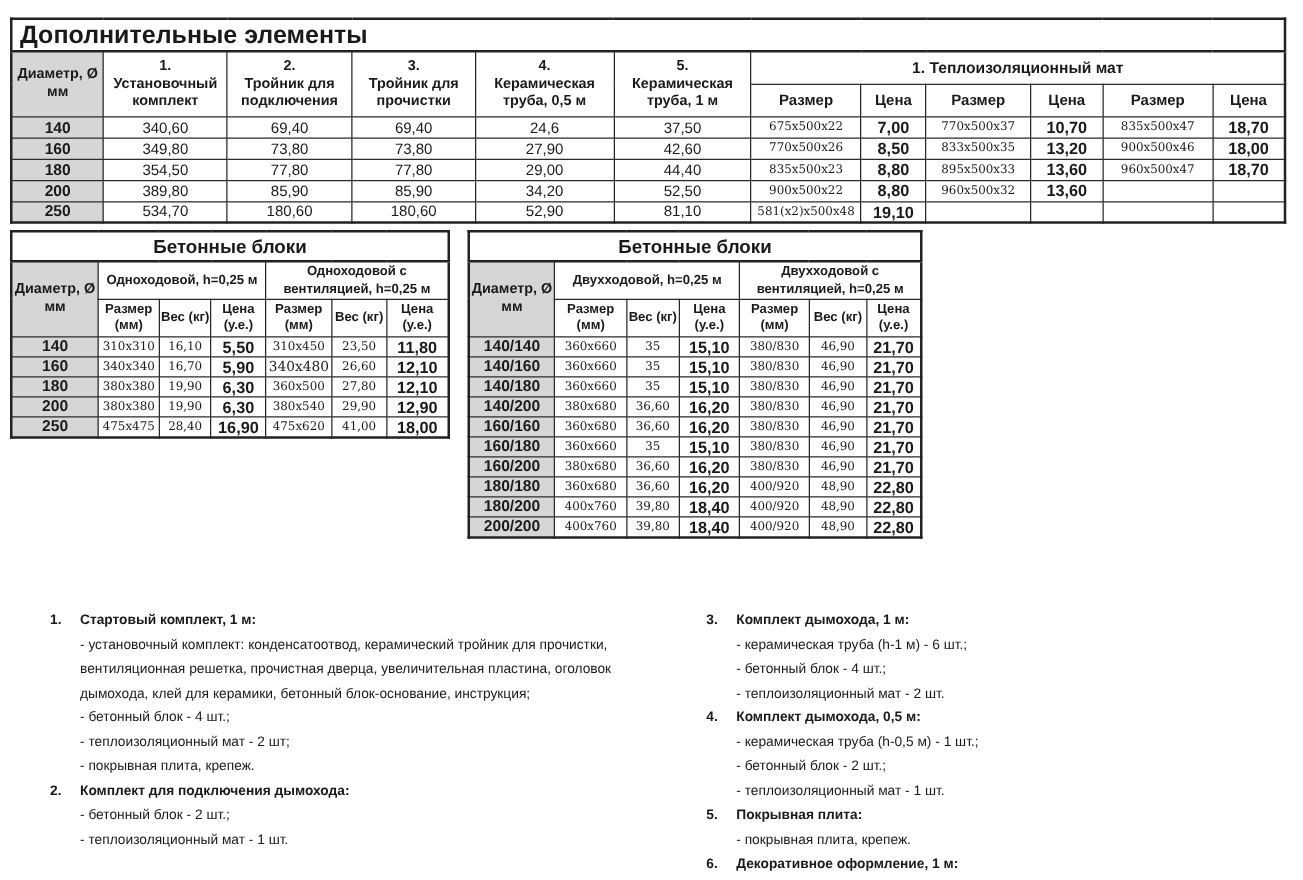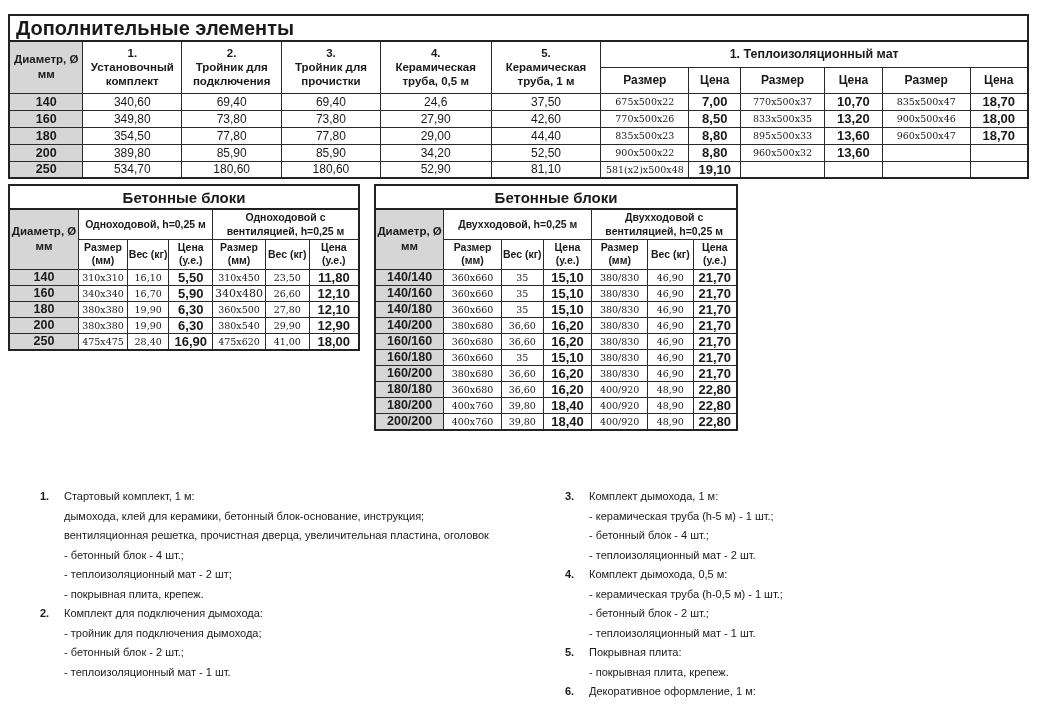--- a/index.html
+++ b/index.html
@@ -13,21 +13,21 @@
   .hdr { font-weight: bold; font-size: 11.5px; line-height: 14px; }
   .diam-hdr { background: #d6d6d6; font-weight: bold; font-size: 11.5px; line-height: 15px; }
   .diam { background: #d6d6d6; font-weight: bold; font-size: 12.5px; }
   .val { font-size: 12px; }
   .small { font-size: 9.5px; font-family: "DejaVu Serif", serif; }
   .price { font-weight: bold; font-size: 13px; }
   .thick-b { border-bottom: 2px solid #222; }
   .notes { position: absolute; font-size: 11px; line-height: 19.5px; }
   .note-item { display: flex; }
   .note-num { width: 24px; font-weight: bold; }
-  .note-title { font-weight: normal; }
+  .note-title { font-weight: bold; }
   .note-line { padding-left: 24px; }
 </style>
 </head>
 <body>
 
 <table class="outer" style="left:8px; top:14px; width:1021px;">
   <colgroup>
     <col style="width:74px">
       <col style="width:99px">
       <col style="width:100px">
@@ -334,39 +334,39 @@
         <td class="price">22,80</td>
       </tr>
     </tbody>
 </table>
 
 <div class="notes" id="notes-left" style="left:40px; top:487px; width:500px;">
     <div class="note-item">
       <span class="note-num">1.</span>
       <span class="note-title">Стартовый комплект, 1 м:</span>
     </div>
+    <div class="note-line">- установочный комплект: конденсатоотвод, керамический тройник для прочистки,</div>
+    <div class="note-line">вентиляционная решетка, прочистная  дверца, увеличительная пластина, оголовок</div>
     <div class="note-line">дымохода, клей для керамики, бетонный блок-основание, инструкция;</div>
-    <div class="note-line">вентиляционная решетка, прочистная  дверца, увеличительная пластина, оголовок</div>
     <div class="note-line">- бетонный блок - 4 шт.;</div>
     <div class="note-line">- теплоизоляционный мат - 2 шт;</div>
     <div class="note-line">- покрывная плита, крепеж.</div>
     <div class="note-item">
       <span class="note-num">2.</span>
       <span class="note-title">Комплект для подключения дымохода:</span>
     </div>
-    <div class="note-line">- тройник для подключения дымохода;</div>
     <div class="note-line">- бетонный блок - 2 шт.;</div>
     <div class="note-line">- теплоизоляционный мат - 1 шт.</div>
   </div>
 <div class="notes" id="notes-right" style="left:565px; top:487px; width:300px;">
     <div class="note-item">
       <span class="note-num">3.</span>
       <span class="note-title">Комплект дымохода, 1 м:</span>
     </div>
-    <div class="note-line">- керамическая труба (h-5 м) - 1 шт.;</div>
+    <div class="note-line">- керамическая труба (h-1 м) - 6 шт.;</div>
     <div class="note-line">- бетонный блок - 4 шт.;</div>
     <div class="note-line">- теплоизоляционный мат - 2 шт.</div>
     <div class="note-item">
       <span class="note-num">4.</span>
       <span class="note-title">Комплект дымохода, 0,5 м:</span>
     </div>
     <div class="note-line">- керамическая труба (h-0,5 м) - 1 шт.;</div>
     <div class="note-line">- бетонный блок - 2 шт.;</div>
     <div class="note-line">- теплоизоляционный мат - 1 шт.</div>
     <div class="note-item">

